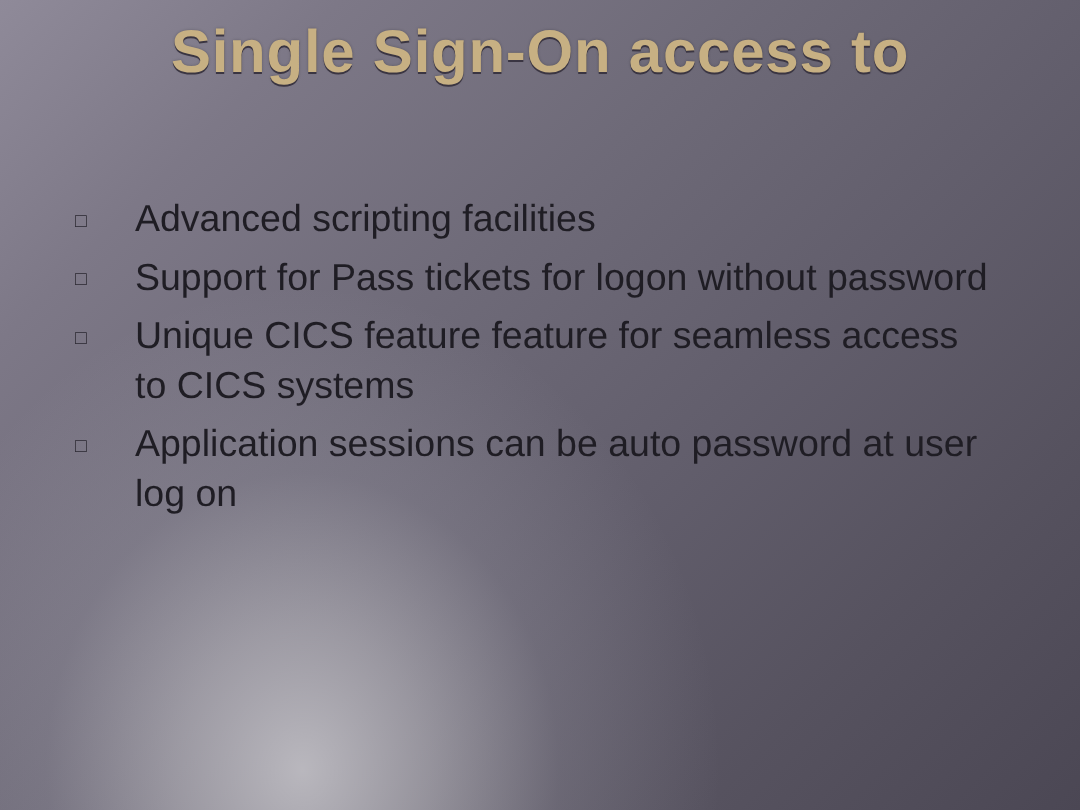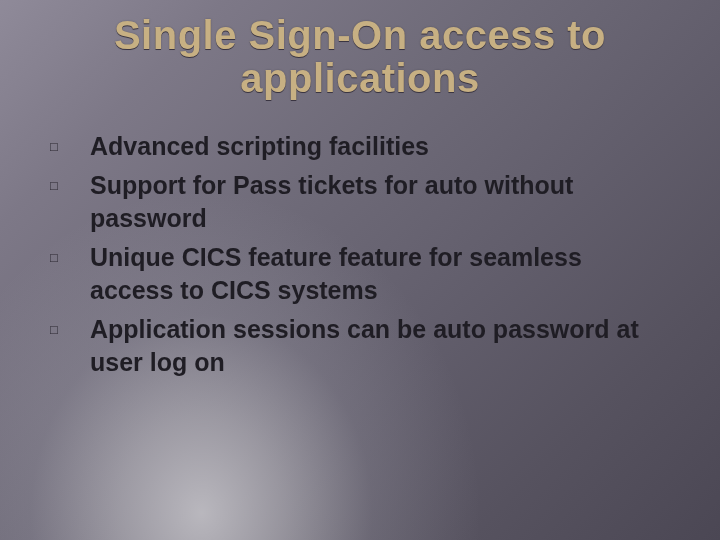--- a/index.html
+++ b/index.html
@@ -61,41 +61,39 @@
     flex: 0 0 40px;
     font-size: 13px;
     line-height: 33px;
     color: #2a2730;
     text-align: left;
     padding-left: 2px;
     font-family: Arial, sans-serif;
   }
   .text {
     flex: 1;
-    font-weight: bold;
   }
 </style>
 </head>
 <body>
 
 <div class="slide">
 
   <div class="title">
     <span>Single Sign-On access to</span><br>
-    <span>applications</span>
   </div>
 
   <div class="body">
     <div class="item">
       <span class="bullet">□</span>
       <span class="text">Advanced scripting facilities</span>
     </div>
     <div class="item">
       <span class="bullet">□</span>
-      <span class="text">Support for Pass tickets for auto without password</span>
+      <span class="text">Support for Pass tickets for logon without password</span>
     </div>
     <div class="item">
       <span class="bullet">□</span>
       <span class="text">Unique CICS feature feature for seamless access to CICS systems</span>
     </div>
     <div class="item">
       <span class="bullet">□</span>
       <span class="text">Application sessions can be auto password at user log on</span>
     </div>
   </div>

